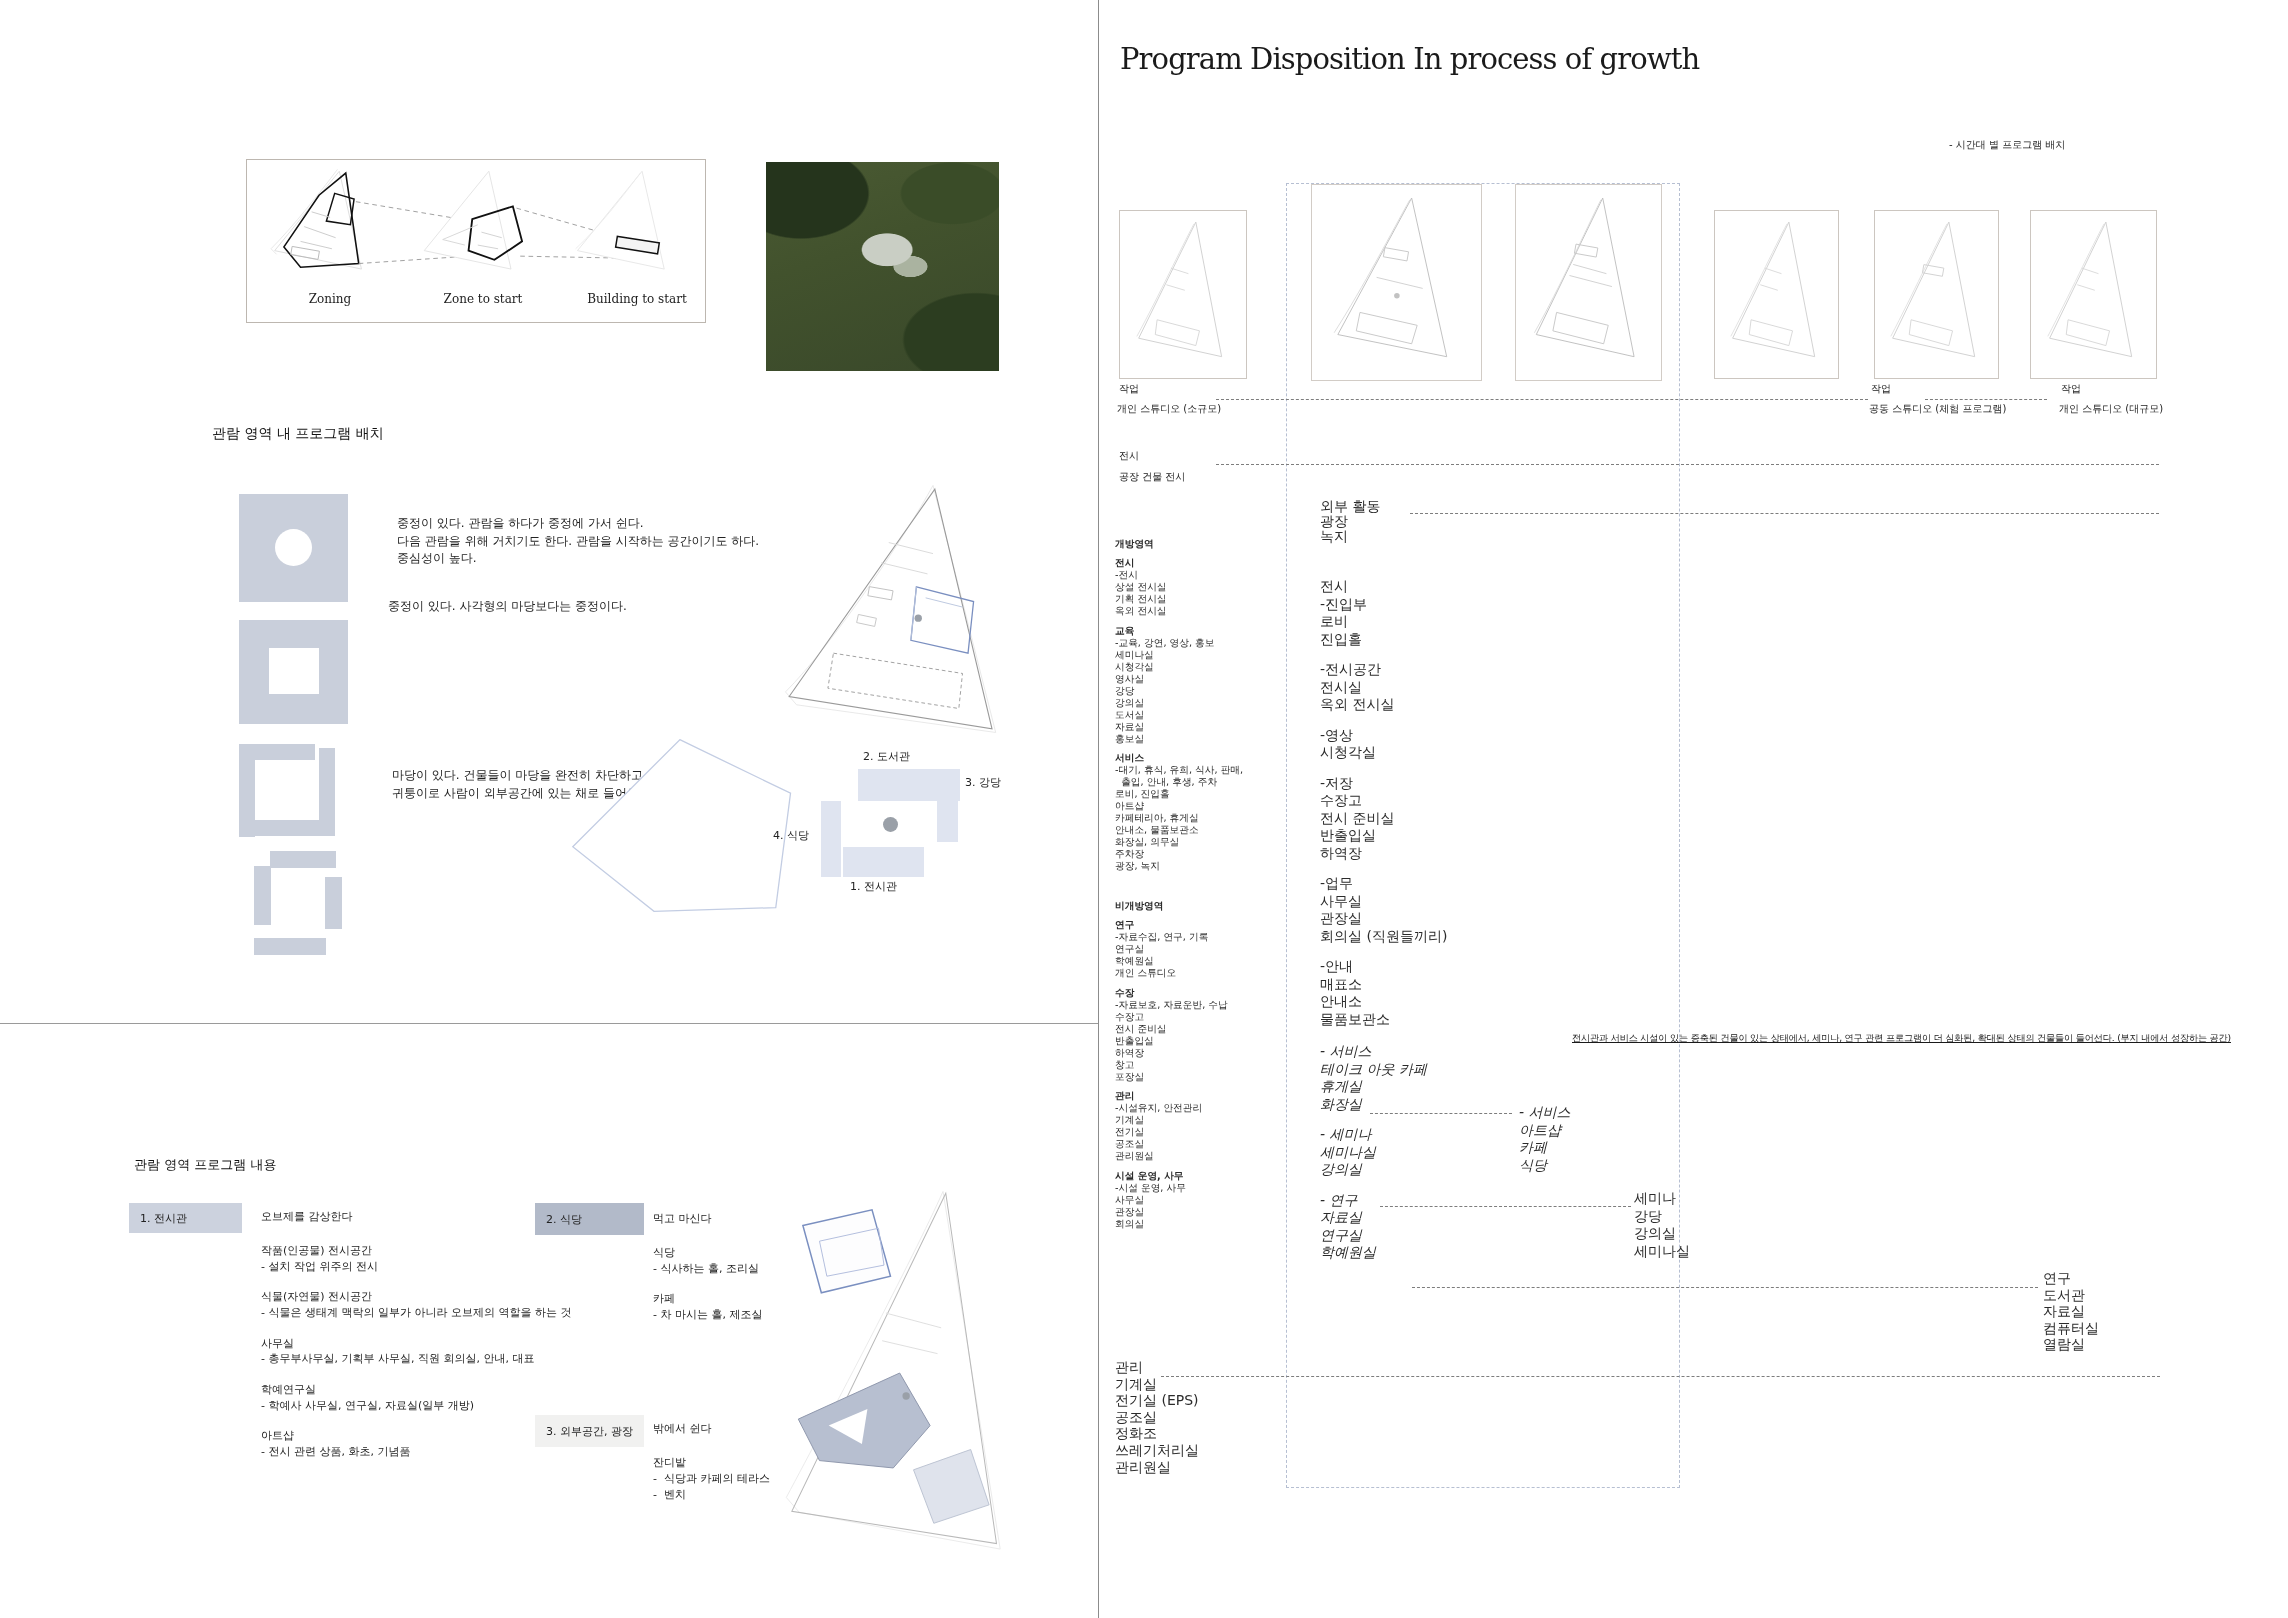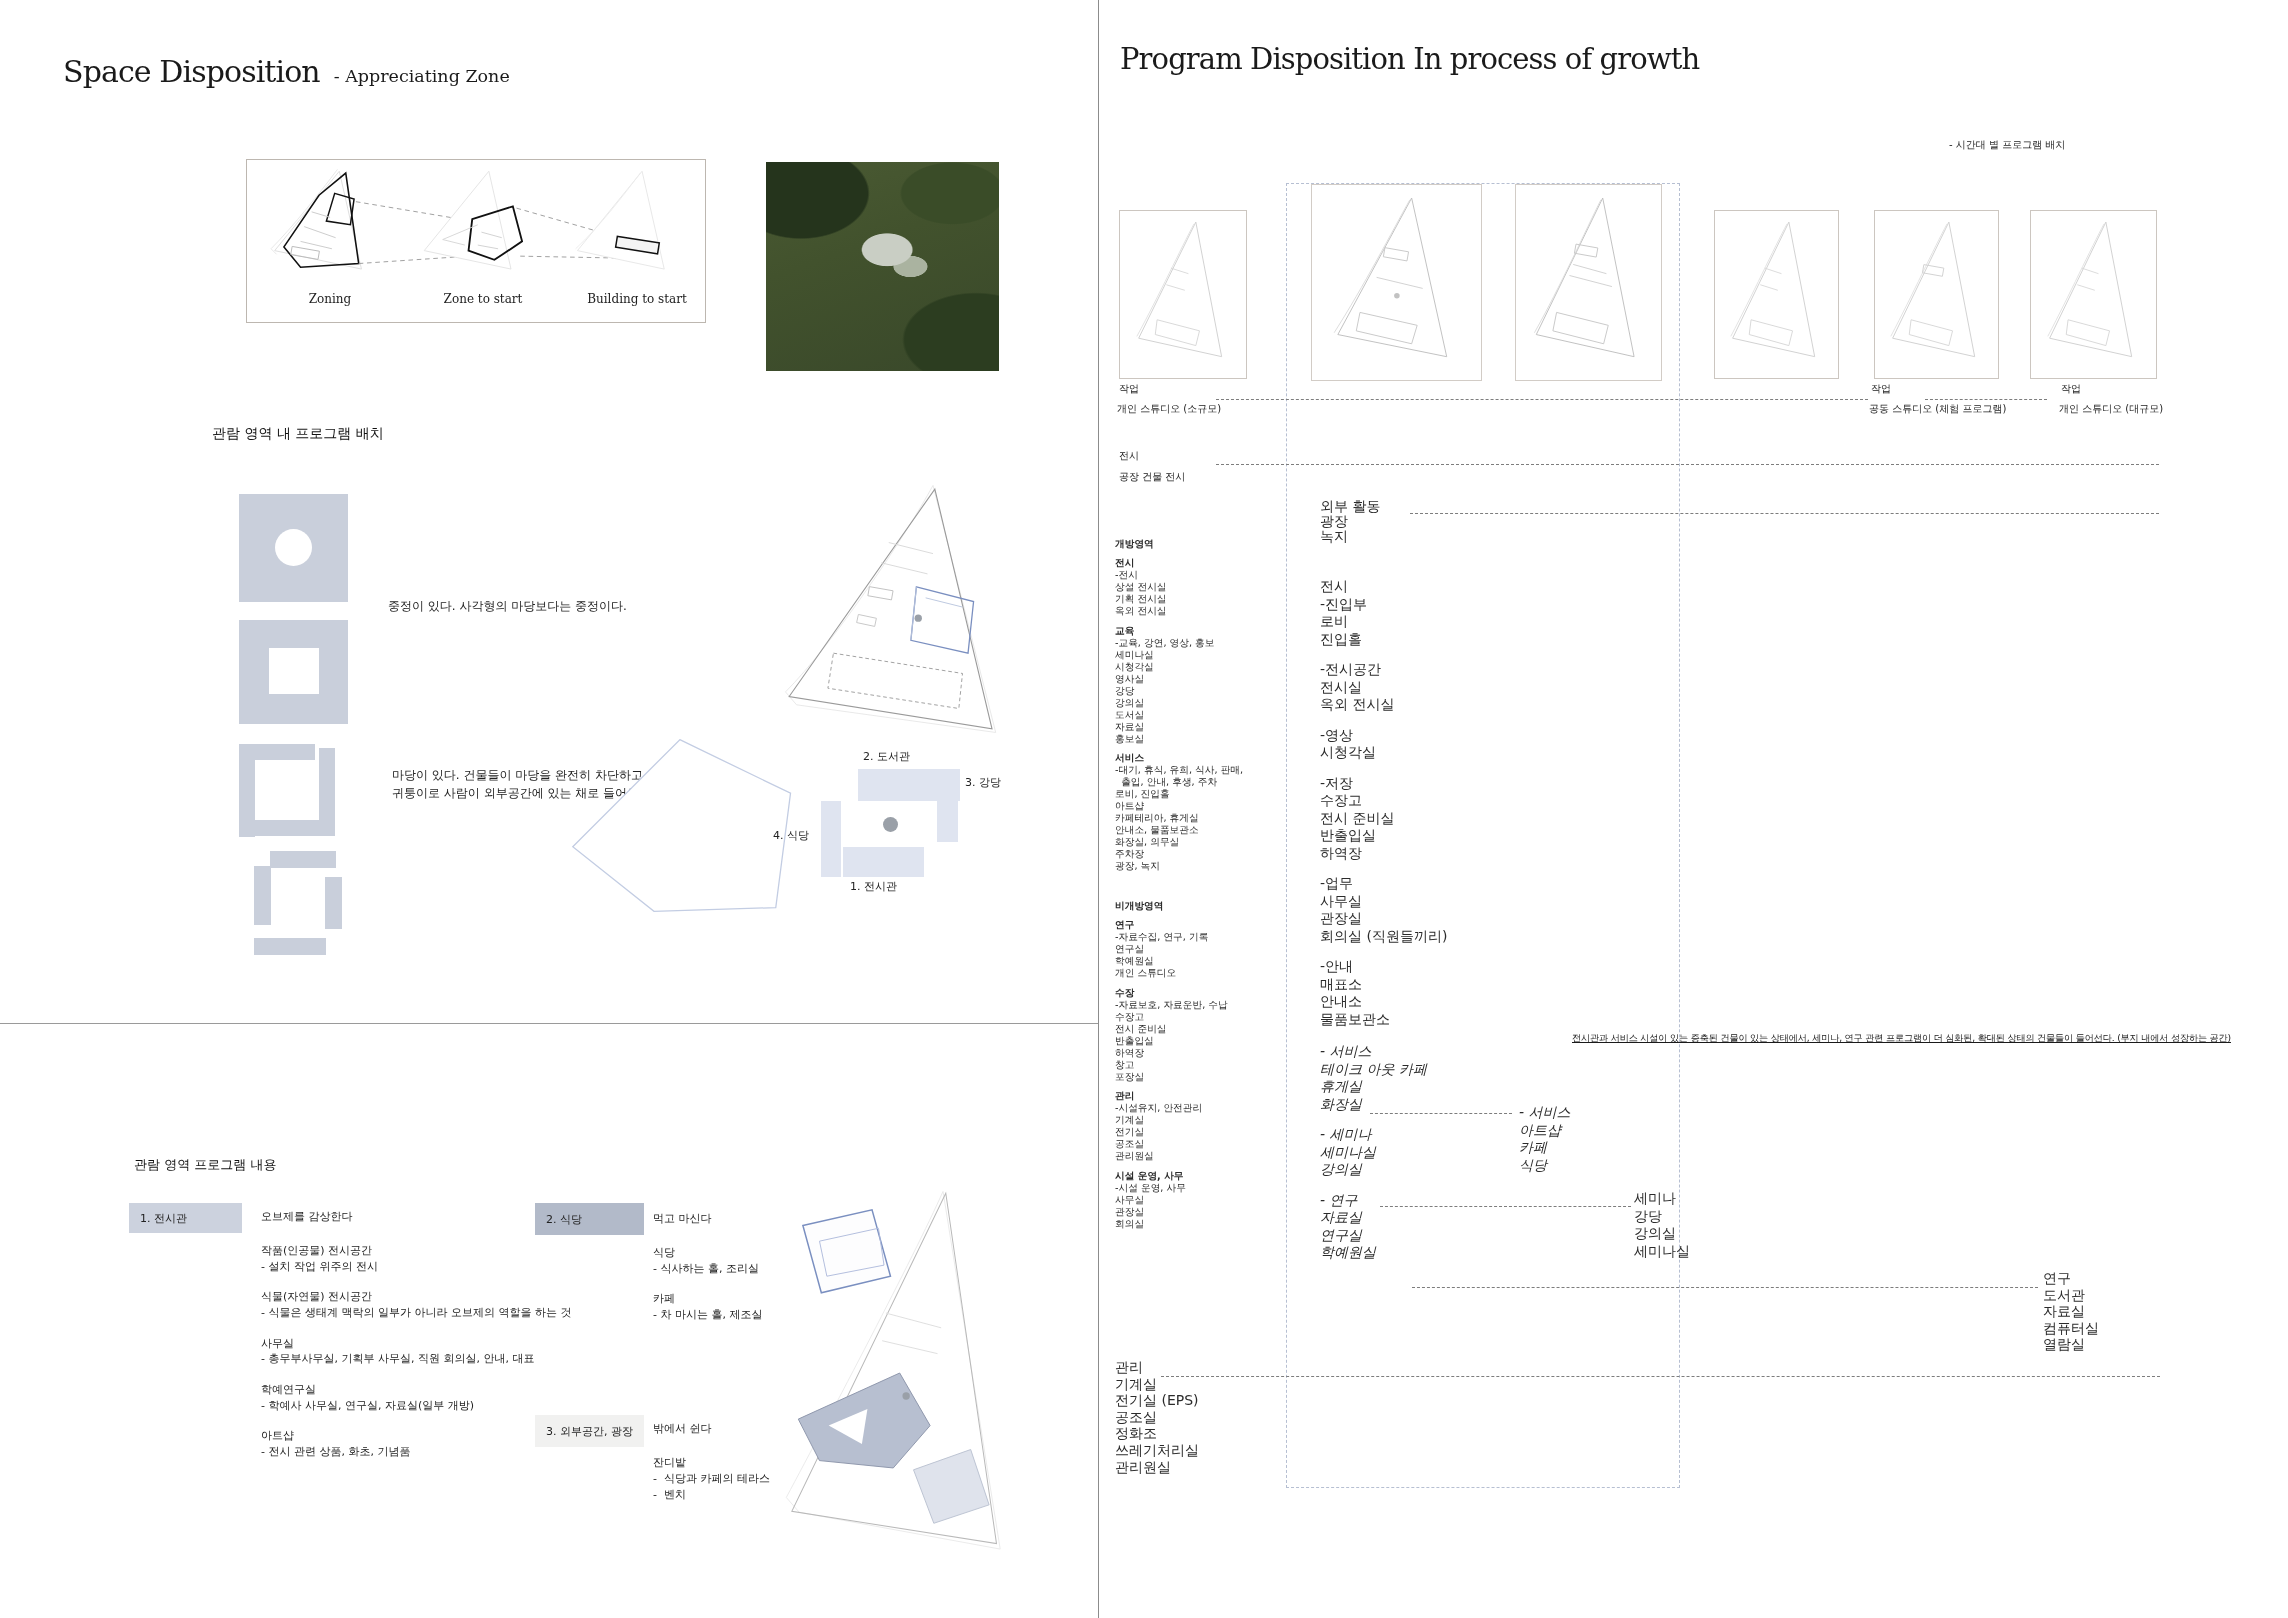--- a/index.html
+++ b/index.html
@@ -55,24 +55,20 @@
   svg{display:block;}
 </style>
 </head>
 <body>
 
 <div class="board">
 
   <div class="vline" style="left:1098px;top:0;height:1619px;"></div>
   <div class="hline" style="left:0;top:1023px;width:1098px;background:#9a9a9a;"></div>
 
-  <div class="abs serif" style="left:63px;top:54px;">
-    <span class="t-big">Space Disposition</span>
-    <span class="t-sub">- Appreciating Zone</span>
-  </div>
 
   <div class="frame" style="left:246px;top:159px;width:458px;height:162px;">
     <svg width="456" height="160" viewBox="0 0 494 173">
 
       <path d="M100,12 L124,118 L30,98 Z" fill="#fff" stroke="#dcdcdc" stroke-width="1"></path>
       <path d="M98,10 C80,34 50,72 26,96 L32,102" fill="none" stroke="#e6e6e6"></path>
       <path d="M107,14 L121,112 L58,116 L40,94 L78,38 Z" fill="none" stroke="#111" stroke-width="1.7"></path>
       <path d="M95,36 L116,42 L112,70 L86,66 Z" fill="none" stroke="#111" stroke-width="1.6"></path>
       <path d="M62,72 L96,84 M58,88 L92,96 M70,56 L90,62" stroke="#c9c9c9" stroke-width="1"></path>
       <rect x="48" y="96" width="30" height="9" transform="rotate(10 63 100)" fill="none" stroke="#bbb"></rect>
@@ -111,20 +107,25 @@
     <div class="bar" style="left:255px;top:820px;width:80px;height:15.7px;"></div>
     <div class="bar" style="left:239px;top:760px;width:15.7px;height:77px;"></div>
   </div>
   <div>
     <div class="bar" style="left:270px;top:851px;width:66px;height:16.6px;"></div>
     <div class="bar" style="left:325px;top:877px;width:16.6px;height:52px;"></div>
     <div class="bar" style="left:254px;top:938px;width:72px;height:16.6px;"></div>
     <div class="bar" style="left:254px;top:866px;width:16.6px;height:59px;"></div>
   </div>
 
+  <div class="note" style="left:397px;top:515px;width:480px;">
+      <div class="line">중정이 있다. 관람을 하다가 중정에 가서 쉰다.</div>
+      <div class="line">다음 관람을 위해 거치기도 한다. 관람을 시작하는 공간이기도 하다.</div>
+      <div class="line">중심성이 높다.</div>
+    </div>
   <div class="note" style="left:388px;top:598px;width:480px;">
       <div class="line">중정이 있다. 사각형의 마당보다는 중정이다.</div>
     </div>
   <div class="note" style="left:392px;top:767px;width:480px;">
       <div class="line">마당이 있다. 건물들이 마당을 완전히 차단하고 있지 않다</div>
       <div class="line">귀퉁이로 사람이 외부공간에 있는 채로 들어올 수 있다</div>
     </div>
 
   <svg class="abs" style="left:778px;top:478px;" width="251" height="260" viewBox="0 0 272 282">
     <path d="M168,8 C140,60 60,180 8,232 L20,246 L236,276 Z" fill="#fff" stroke="#e7e7e7"></path>

